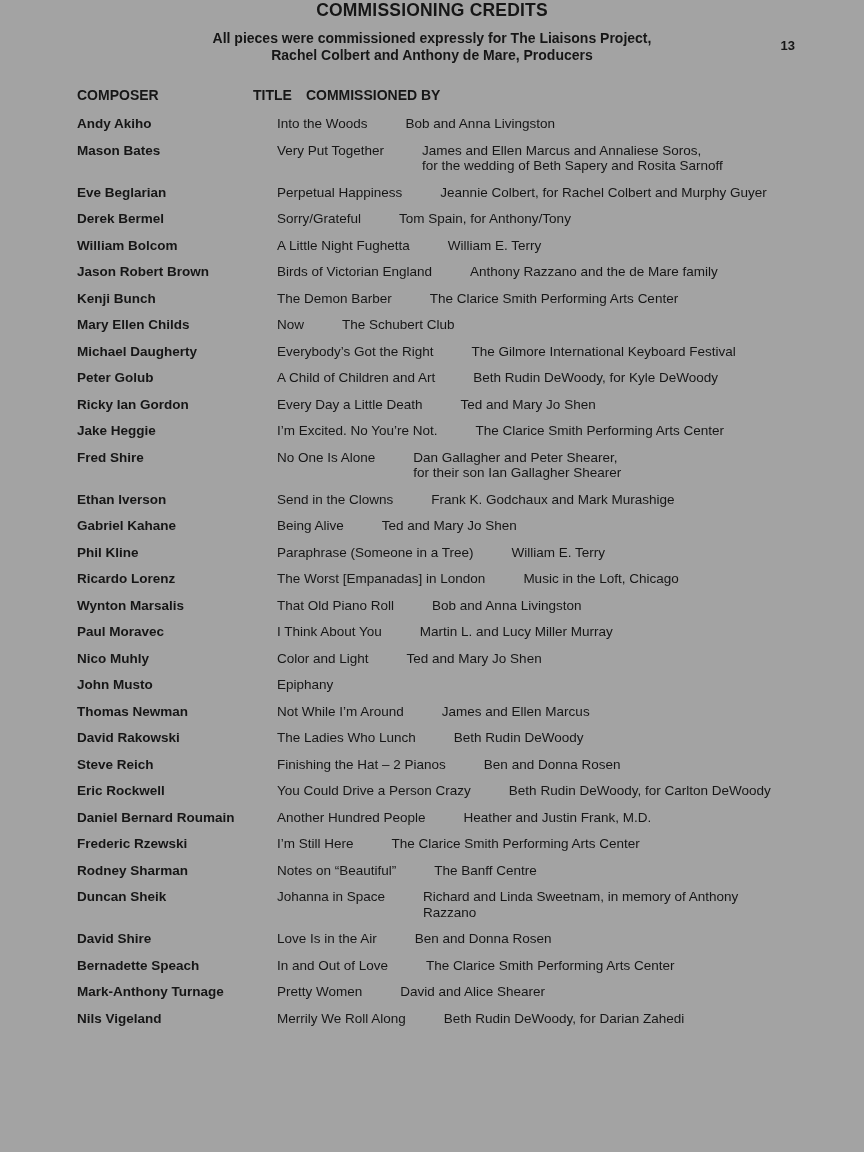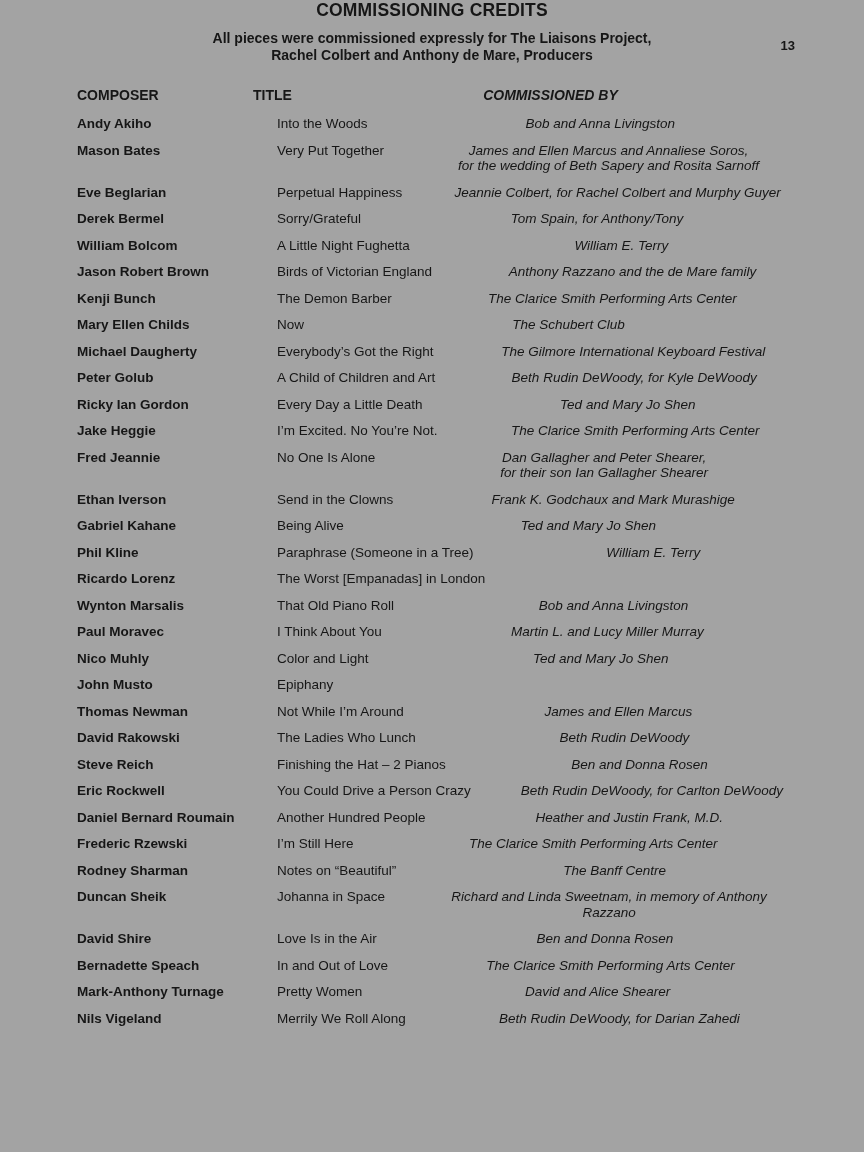--- a/index.html
+++ b/index.html
@@ -53,23 +53,22 @@
     flex: 0 0 176px;
     white-space: nowrap;
   }
   .col-title {
     flex: 0 0 auto;
     padding-right: 14px;
     white-space: nowrap;
   }
   .col-commissioned {
     flex: 1 1 auto;
-    text-align: center;
+    text-align: left;
     white-space: pre-line;
-    font-style: italic;
   }
   .credits-header .hdr {
     font-size: 14px;
     font-weight: bold;
   }
   .credit-row {
     font-size: 13.5px;
     line-height: 15.5px;
     margin-bottom: 11px;
     gap: 24px;
@@ -155,21 +154,21 @@
           <div class="col-composer">Ricky Ian Gordon</div>
           <div class="col-title">Every Day a Little Death</div>
           <div class="col-commissioned">Ted and Mary Jo Shen</div>
         </div>
         <div class="credit-row">
           <div class="col-composer">Jake Heggie</div>
           <div class="col-title">I’m Excited. No You’re Not.</div>
           <div class="col-commissioned">The Clarice Smith Performing Arts Center</div>
         </div>
         <div class="credit-row">
-          <div class="col-composer">Fred Jeannie</div>
+          <div class="col-composer">Fred Shire</div>
           <div class="col-title">No One Is Alone</div>
           <div class="col-commissioned">Dan Gallagher and Peter Shearer,
 for their son Ian Gallagher Shearer</div>
         </div>
         <div class="credit-row">
           <div class="col-composer">Ethan Iverson</div>
           <div class="col-title">Send in the Clowns</div>
           <div class="col-commissioned">Frank K. Godchaux and Mark Murashige</div>
         </div>
         <div class="credit-row">
@@ -178,20 +177,21 @@
           <div class="col-commissioned">Ted and Mary Jo Shen</div>
         </div>
         <div class="credit-row">
           <div class="col-composer">Phil Kline</div>
           <div class="col-title">Paraphrase (Someone in a Tree)</div>
           <div class="col-commissioned">William E. Terry</div>
         </div>
         <div class="credit-row">
           <div class="col-composer">Ricardo Lorenz</div>
           <div class="col-title">The Worst [Empanadas] in London</div>
+          <div class="col-commissioned">Music in the Loft, Chicago</div>
         </div>
         <div class="credit-row">
           <div class="col-composer">Wynton Marsalis</div>
           <div class="col-title">That Old Piano Roll</div>
           <div class="col-commissioned">Bob and Anna Livingston</div>
         </div>
         <div class="credit-row">
           <div class="col-composer">Paul Moravec</div>
           <div class="col-title">I Think About You</div>
           <div class="col-commissioned">Martin L. and Lucy Miller Murray</div>

